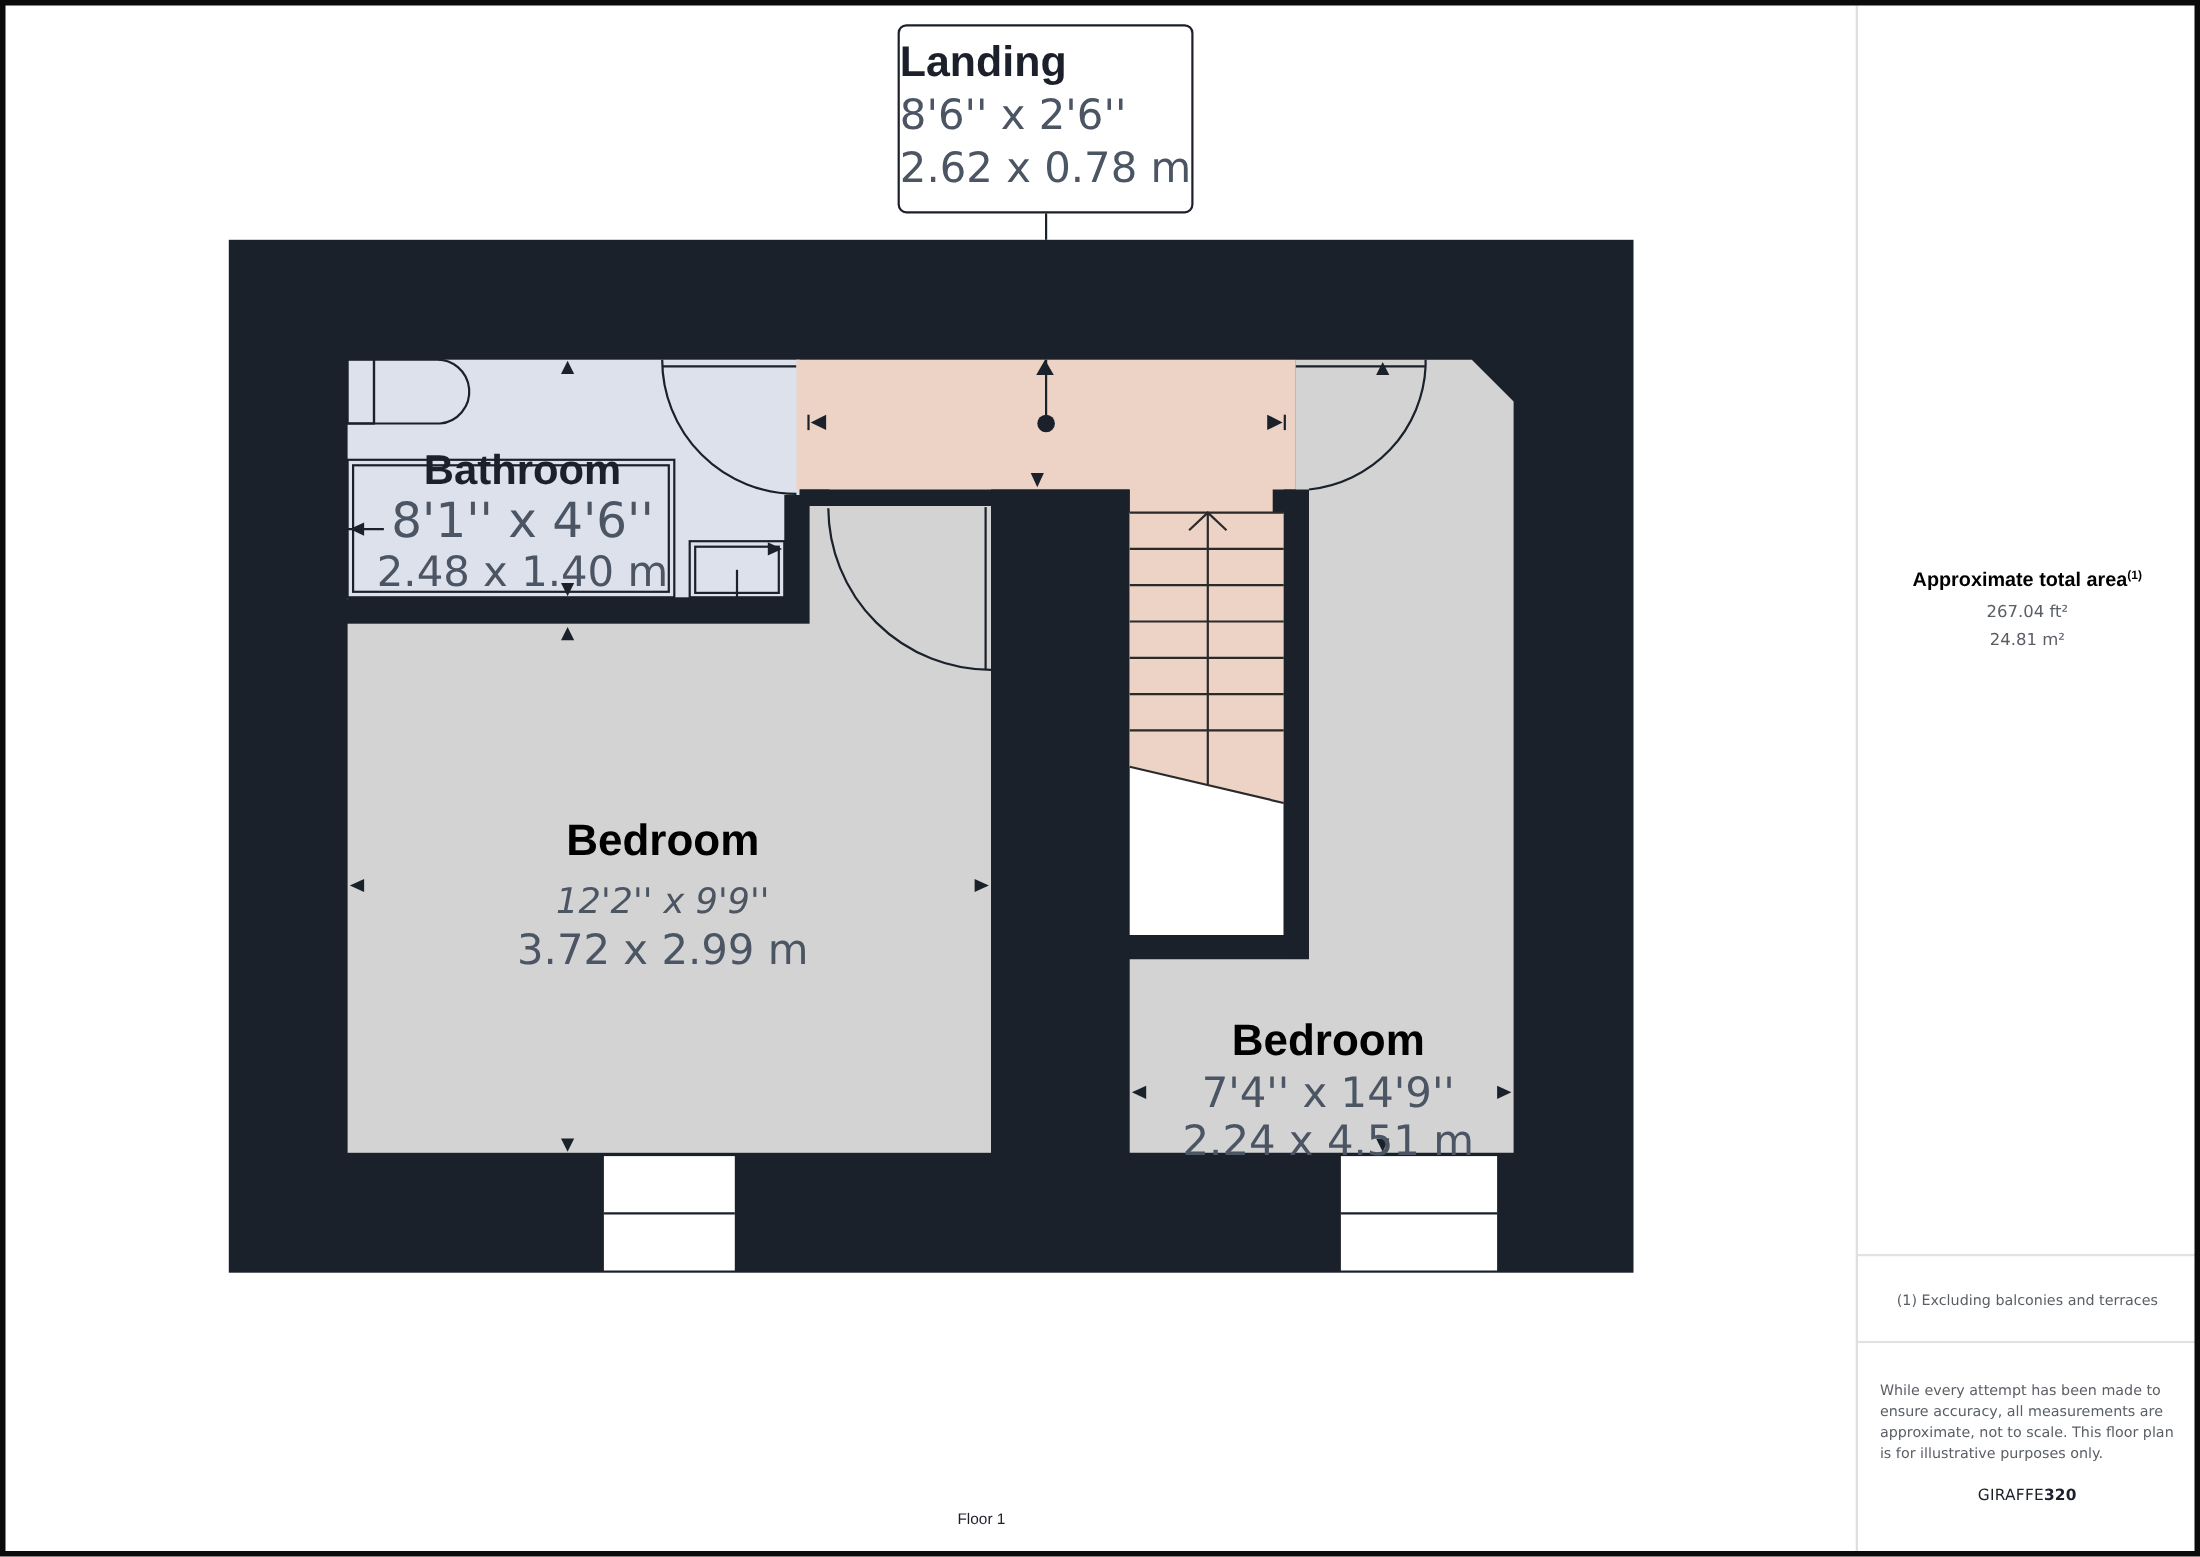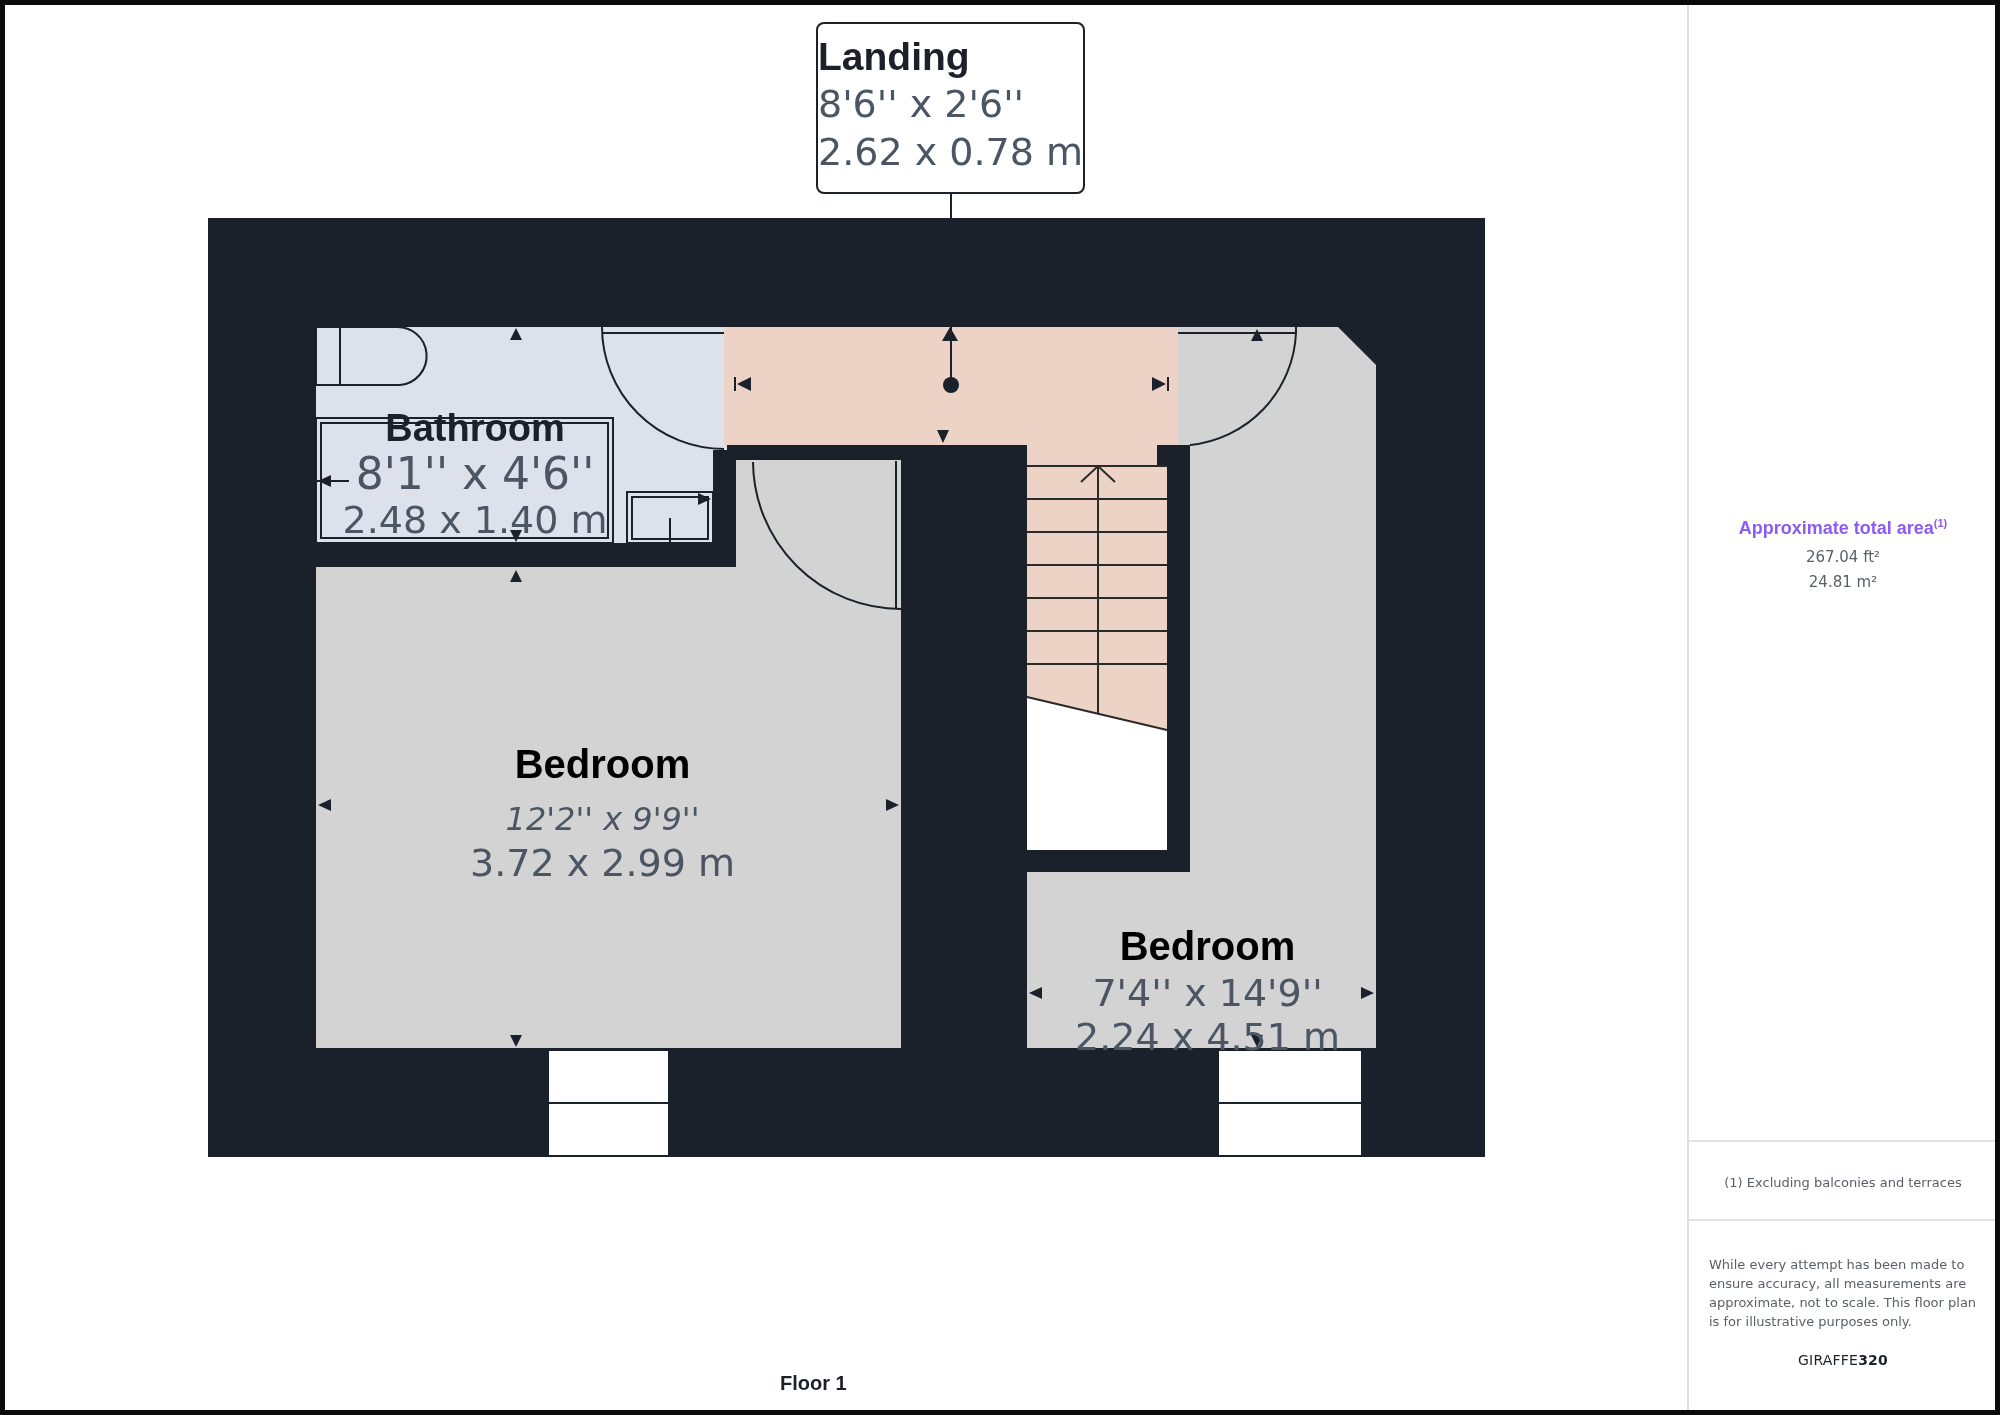--- a/index.html
+++ b/index.html
@@ -10,32 +10,32 @@
   .frame {
     position:absolute; left:0; top:0; width:2000px; height:1415px;
     box-sizing:border-box; border:5px solid #0b0b0b; pointer-events:none; z-index:50;
   }
   .plan-svg { position:absolute; left:0; top:0; width:1687px; height:1415px; }
   .sidebar {
     position:absolute; left:1687px; top:5px; width:308px; height:1405px;
     border-left:2px solid #dedede; background:#fff;
   }
   .area-block { position:absolute; top:512px; left:0; width:308px; text-align:center; }
-  .area-title { font-family:"Liberation Sans", sans-serif; font-weight:bold; font-size:18px; color:#8b5cf6; }
+  .area-title { font-family:"Liberation Sans", sans-serif; font-weight:bold; font-size:18px; color:#000000; }
   .area-title sup { font-size:11px; }
   .area-val { font-family:"DejaVu Sans", sans-serif; font-size:15px; color:#5a5f66; margin-top:9px; }
   .area-val + .area-val { margin-top:7px; }
   .sb-divider { position:absolute; left:0; width:308px; height:2px; background:#e2e2e2; }
   .footnote { position:absolute; top:1170px; left:0; width:308px; text-align:center; font-size:13px; color:#5a5f66; }
   .disclaimer { position:absolute; top:1250px; left:20px; width:268px; text-align:left; font-size:13px; line-height:19px; color:#5a5f66; }
   .brand { position:absolute; top:1347px; left:0; width:308px; text-align:center; font-size:14px; color:#1b202a; letter-spacing:0.2px; }
   .brand b { font-weight:bold; }
   .floor-label {
-    position:absolute; left:780px; top:1372px; width:134px; text-align:left;
-    font-family:"Liberation Sans", sans-serif; font-weight:bold; font-size:20px; color:#1b202a;
+    position:absolute; left:780px; top:1372px; width:134px; text-align:right;
+    font-family:"Liberation Sans", sans-serif; font-weight:normal; font-size:14px; color:#1b202a;
   }
   .label { position:absolute; text-align:center; white-space:nowrap;margin-top:35px; }
   .room-name { font-family:"Liberation Sans", sans-serif; font-weight:bold; color:#000; }
   .room-dim { font-family:"DejaVu Sans", sans-serif; color:#4b5563; }
   .landing-box {
     position:absolute; left:816px; top:22px; width:269px; height:172px;
     border:2px solid #1b202a; border-radius:8px; background:#fff; box-sizing:border-box;
   }
   .landing-box .room-name { color:#1b202a; font-size:39px; margin-top:10px; line-height:46px; }
   .landing-box .room-dim { font-size:38px; line-height:48px; }

